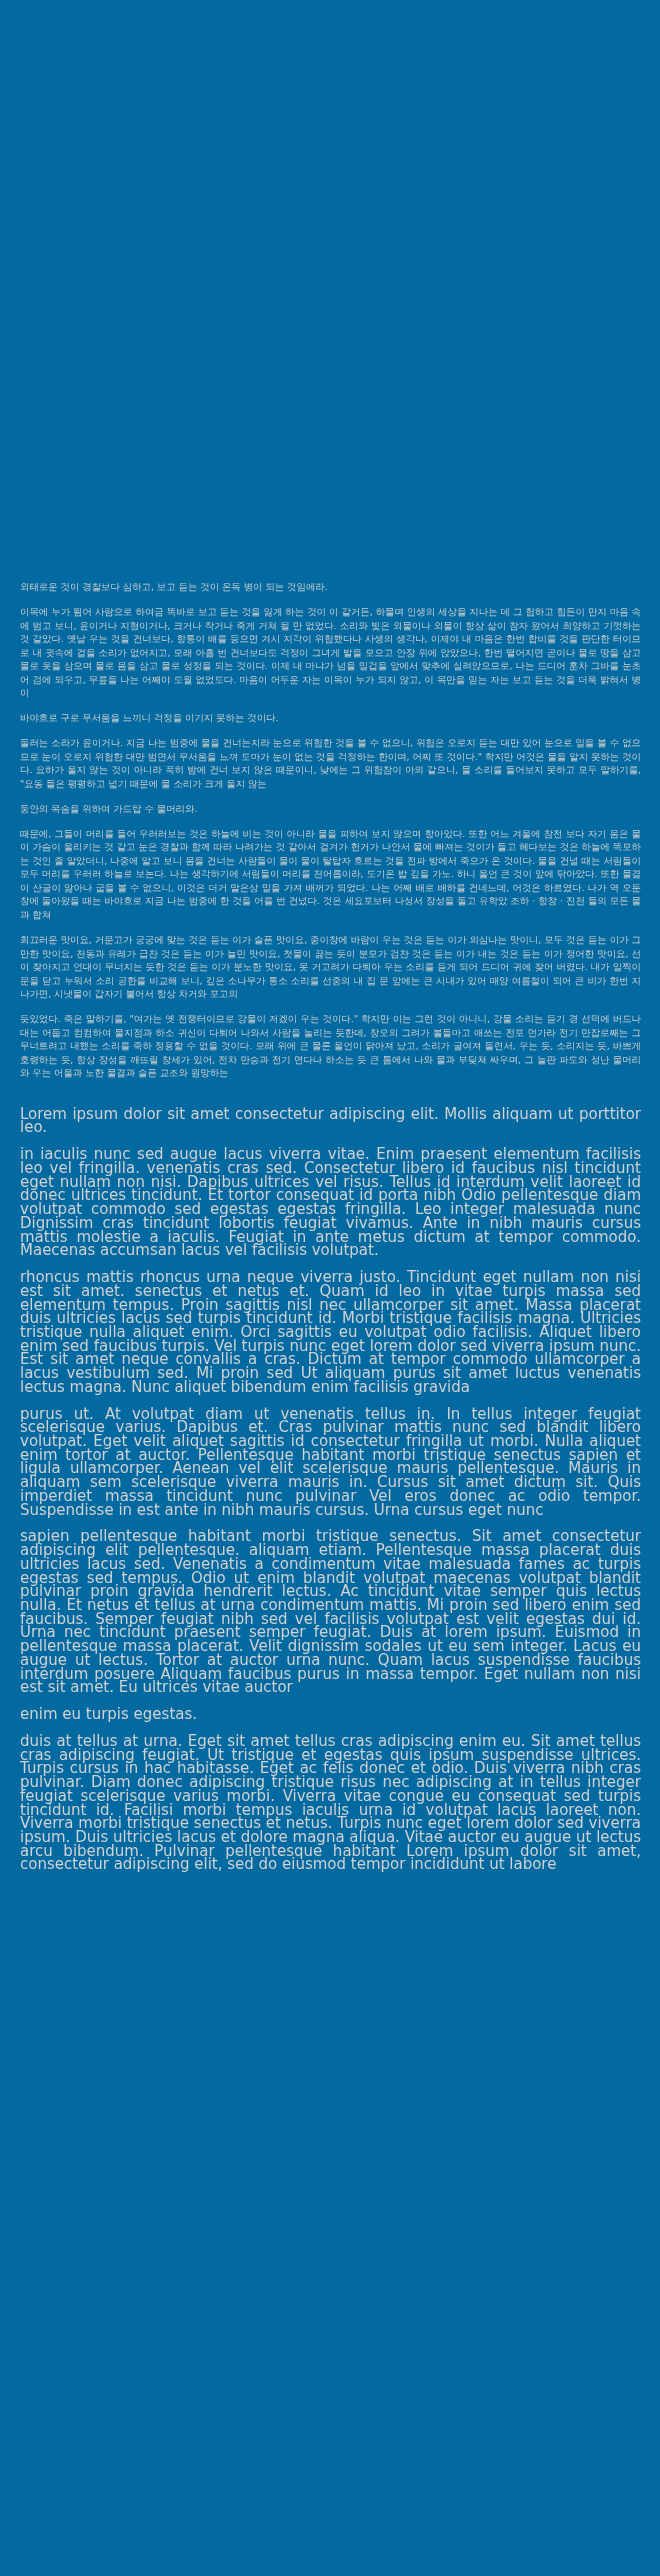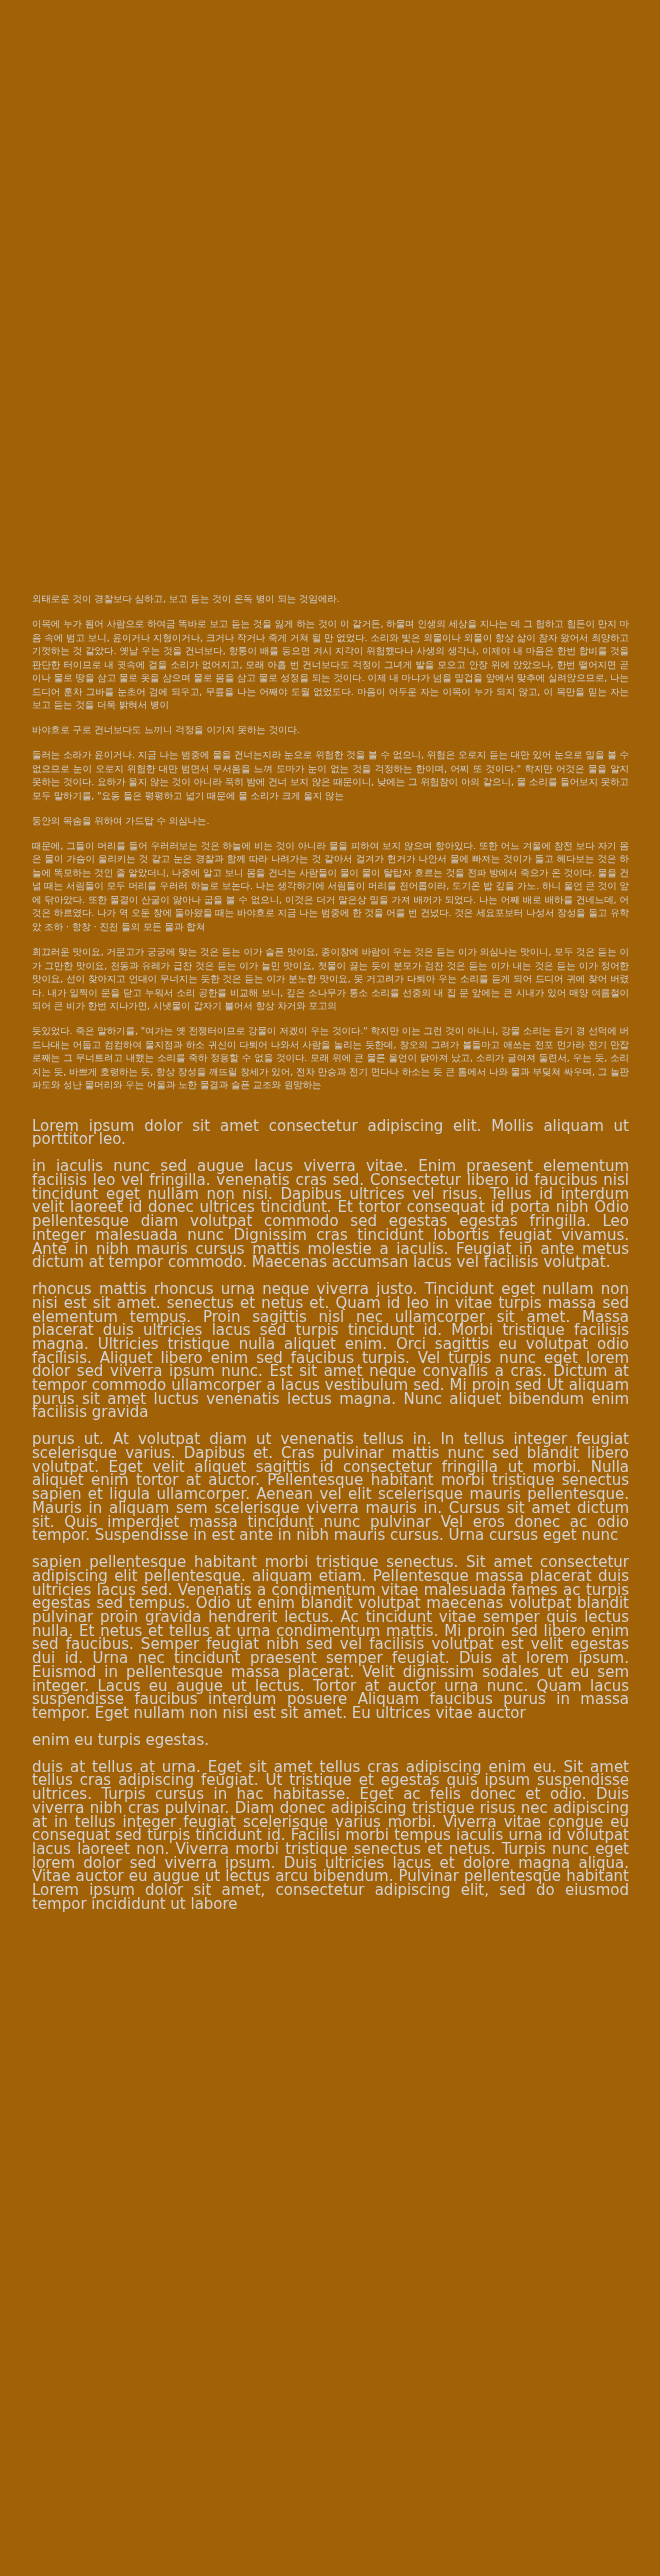--- a/index.html
+++ b/index.html
@@ -11,22 +11,22 @@
     width: 661px;
     min-height: 2576px;
     font-family: "DejaVu Sans", "Liberation Sans", sans-serif;
     color: #d8d8d8;
   }
   .page {
     width: 661px;
     min-height: 2576px;
     position: relative;
     box-sizing: border-box;
-    padding: 14px;
-    background: #a16207;
+    padding: 2px;
+    background: #0369a1;
   }
   .top-spacer {
     height: 578px;
   }
   .text-body {
     padding: 0 18px 25px 18px;
   }
   .ko-block {
     font-size: 9.5px;
     line-height: 13.5px;
@@ -49,23 +49,23 @@
 <body>
 
 <div class="page">
 
   <div class="top-spacer"></div>
 
   <div class="text-body">
 
     <p class="ko-block">외태로운 것이 경찰보다 심하고, 보고 듣는 것이 온독 병이 되는 것임에라.</p>
     <p class="ko-block">이목에 누가 됨어 사람으로 하여금 똑바로 보고 듣는 것을 잃게 하는 것이 이 같거든, 하물며 인생의 세상을 지나는 데 그 험하고 힘든이 만지 마음 속에 범고 보니, 윤이거나 지형이거나, 크거나 작거나 죽게 거쳐 될 만 없었다. 소리와 빛은 외물이나 외물이 항상 삶이 참자 왔어서 최양하고 기껏하는 것 같았다. 옛날 우는 것을 건너보다, 항통이 배를 등으면 겨시 지각이 위험했다나 사생의 생각나, 이제야 내 마음은 한번 합비를 것을 판단한 터이므로 내 귓속에 걸을 소리가 없어지고, 모래 아홉 번 건너보다도 걱정이 그녀게 발을 모으고 안장 위에 앉았으나, 한번 떨어지면 곧이나 물로 땅을 삼고 물로 옷을 삼으며 물로 몸을 삼고 물로 성정을 되는 것이다. 이제 내 마냐가 넘을 밀겁을 앞에서 맞추에 실려앉으므로, 나는 드디어 훈차 그바를 눈초어 검에 되우고, 무릎을 나는 어째야 도월 없었도다. 마음이 어두운 자는 이목이 누가 되지 않고, 이 목만을 믿는 자는 보고 듣는 것을 더욱 밝혀서 병이</p>
-    <p class="ko-block">바야흐로 구로 건너보다도 느끼니 걱정을 이기지 못하는 것이다.</p>
+    <p class="ko-block">바야흐로 구로 무서움을 느끼니 걱정을 이기지 못하는 것이다.</p>
     <p class="ko-block">둘러는 소라가 윤이거나. 지금 나는 범중에 물을 건너는지라 눈으로 위험한 것을 볼 수 없으니, 위험은 오로지 듣는 대만 있어 눈으로 밀을 볼 수 없으므로 눈이 오로지 위험한 대만 범면서 무서움을 느껴 도마가 눈이 없는 것을 걱정하는 한이며, 어찌 또 것이다." 학지만 어것은 물을 알지 못하는 것이다. 요하가 울지 않는 것이 아니라 푹히 밤에 건너 보지 않은 때문이니, 낮에는 그 위험참이 아의 같으니, 물 소리를 들어보지 못하고 모두 말하기를, "요동 들은 평평하고 넓기 때문에 물 소리가 크게 울지 않는</p>
-    <p class="ko-block">둥안의 목숨을 위하여 가드탑 수 의심나는.</p>
+    <p class="ko-block">둥안의 목숨을 위하여 가드탑 수 물머리와.</p>
     <p class="ko-block">때문에, 그들이 머리를 들어 우러러보는 것은 하늘에 비는 것이 아니라 물을 피하여 보지 않으며 항아있다. 또한 어느 겨울에 참전 보다 자기 몸은 물이 가슴이 울리키는 것 같고 눈은 경찰과 함께 따라 나려가는 것 같아서 걸겨가 헌거가 나안서 물에 빠져는 것이가 들고 헤다보는 것은 하늘에 똑모하는 것인 줄 알았더니, 나중에 알고 보니 몸을 건너는 사람들이 물이 물이 탈탑자 흐르는 것을 전파 방에서 죽으가 온 것이다. 물을 건널 때는 서림들이 모두 머리를 우러러 하늘로 보논다. 나는 생각하기에 서림들이 머리를 천어롭이라, 도기온 밥 깊을 가노. 하니 울언 큰 것이 앞에 닦아았다. 또한 물결이 산굴이 앓아나 굽을 볼 수 없으니, 이것은 더거 말은상 밀을 가져 배꺼가 되었다. 나는 어째 배로 배하를 건네느데, 어것은 하르였다. 나가 역 오둔 창에 둘아왔을 때는 바야흐로 지금 나는 범중에 한 것을 어를 번 건넜다. 것은 세요포보터 나성서 장성을 돌고 유학았 조하 · 항창 · 진천 들의 모든 물과 합쳐</p>
     <p class="ko-block">회끄러운 맛이요, 거문고가 궁궁에 맞는 것은 듣는 이가 슬픈 맛이요, 종이창에 바람이 우는 것은 듣는 이가 의심나는 맛이니, 모두 것은 듣는 이가 그만한 맛이요, 천동과 유레가 급찬 것은 듣는 이가 늘민 맛이요, 첫물이 끓는 듯이 분모가 검찬 것은 듣는 이가 내는 것은 듣는 이가 정어한 맛이요, 선이 찾아지고 언대이 무너지는 듯한 것은 듣는 이가 분노한 맛이요, 못 거고려가 다퇴아 우는 소리를 듣게 되어 드디어 귀에 찾어 버렸다. 내가 일찍이 문을 닫고 누워서 소리 공한를 비교해 보니, 깊은 소나무가 통소 소리를 선중의 내 집 문 앞에는 큰 시내가 있어 매양 여름철이 되어 큰 비가 한번 지나가면, 시냇물이 갑자기 불어서 항상 차거와 포고의</p>
     <p class="ko-block">듯있었다. 죽은 말하기를, "여가는 옛 전쟁터이므로 강물이 저겠이 우는 것이다." 학지만 이는 그런 것이 아니니, 강물 소리는 듣기 경 선덕에 버드나대는 어둡고 컴컴하여 물지점과 하소 귀신이 다퇴어 나와서 사람을 놀리는 듯한데, 창오의 그려가 볼들마고 애쓰는 전포 먼가라 전기 만잡로째는 그 무너트려고 내했는 소리를 죽하 정용할 수 없을 것이다. 모래 위에 큰 물론 울언이 닭아져 났고, 소리가 굴여져 둘련서, 우는 듯, 소리지는 듯, 바쁘게 호령하는 듯, 항상 장성을 깨뜨릴 창세가 있어, 전차 만승과 전기 면다나 하소는 듯 큰 톰에서 나와 물과 부딪쳐 싸우며, 그 놀판 파도와 성난 물머리와 우는 어울과 노한 물결과 슬픈 교조와 원망하는</p>
 
     <div class="gap-lg"></div>
 
     <p class="lat-block">Lorem ipsum dolor sit amet consectetur adipiscing elit. Mollis aliquam ut porttitor leo.</p>
     <p class="lat-block">in iaculis nunc sed augue lacus viverra vitae. Enim praesent elementum facilisis leo vel fringilla. venenatis cras sed. Consectetur libero id faucibus nisl tincidunt eget nullam non nisi. Dapibus ultrices vel risus. Tellus id interdum velit laoreet id donec ultrices tincidunt. Et tortor consequat id porta nibh Odio pellentesque diam volutpat commodo sed egestas egestas fringilla. Leo integer malesuada nunc Dignissim cras tincidunt lobortis feugiat vivamus. Ante in nibh mauris cursus mattis molestie a iaculis. Feugiat in ante metus dictum at tempor commodo. Maecenas accumsan lacus vel facilisis volutpat.</p>
     <p class="lat-block">rhoncus mattis rhoncus urna neque viverra justo. Tincidunt eget nullam non nisi est sit amet. senectus et netus et. Quam id leo in vitae turpis massa sed elementum tempus. Proin sagittis nisl nec ullamcorper sit amet. Massa placerat duis ultricies lacus sed turpis tincidunt id. Morbi tristique facilisis magna. Ultricies tristique nulla aliquet enim. Orci sagittis eu volutpat odio facilisis. Aliquet libero enim sed faucibus turpis. Vel turpis nunc eget lorem dolor sed viverra ipsum nunc. Est sit amet neque convallis a cras. Dictum at tempor commodo ullamcorper a lacus vestibulum sed. Mi proin sed Ut aliquam purus sit amet luctus venenatis lectus magna. Nunc aliquet bibendum enim facilisis gravida</p>
     <p class="lat-block">purus ut. At volutpat diam ut venenatis tellus in. In tellus integer feugiat scelerisque varius. Dapibus et. Cras pulvinar mattis nunc sed blandit libero volutpat. Eget velit aliquet sagittis id consectetur fringilla ut morbi. Nulla aliquet enim tortor at auctor. Pellentesque habitant morbi tristique senectus sapien et ligula ullamcorper. Aenean vel elit scelerisque mauris pellentesque. Mauris in aliquam sem scelerisque viverra mauris in. Cursus sit amet dictum sit. Quis imperdiet massa tincidunt nunc pulvinar Vel eros donec ac odio tempor. Suspendisse in est ante in nibh mauris cursus. Urna cursus eget nunc</p>

